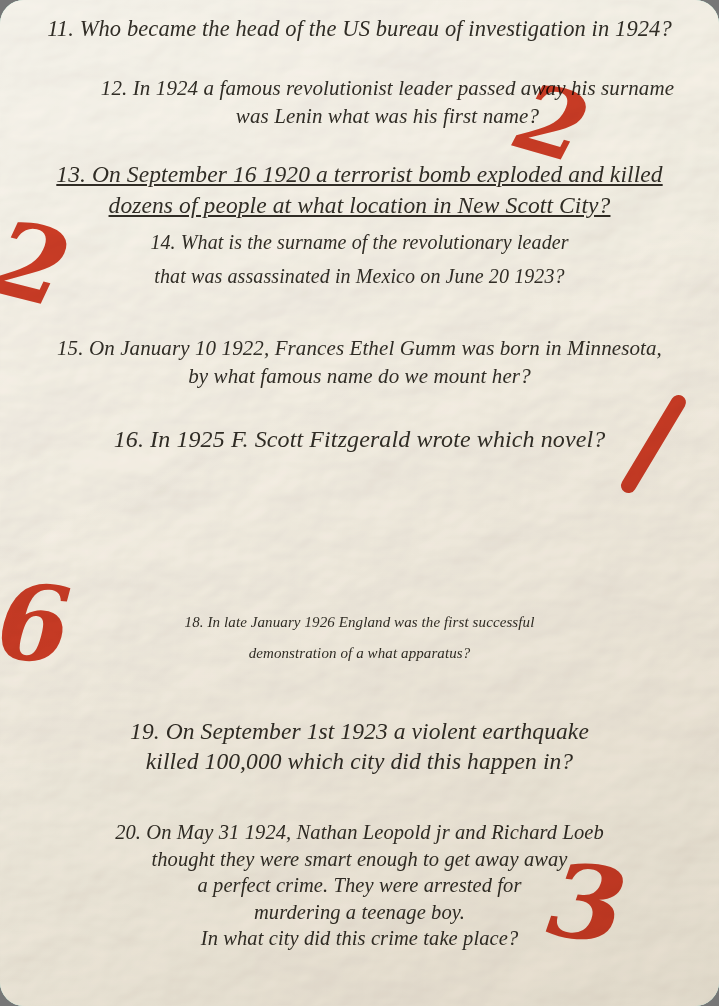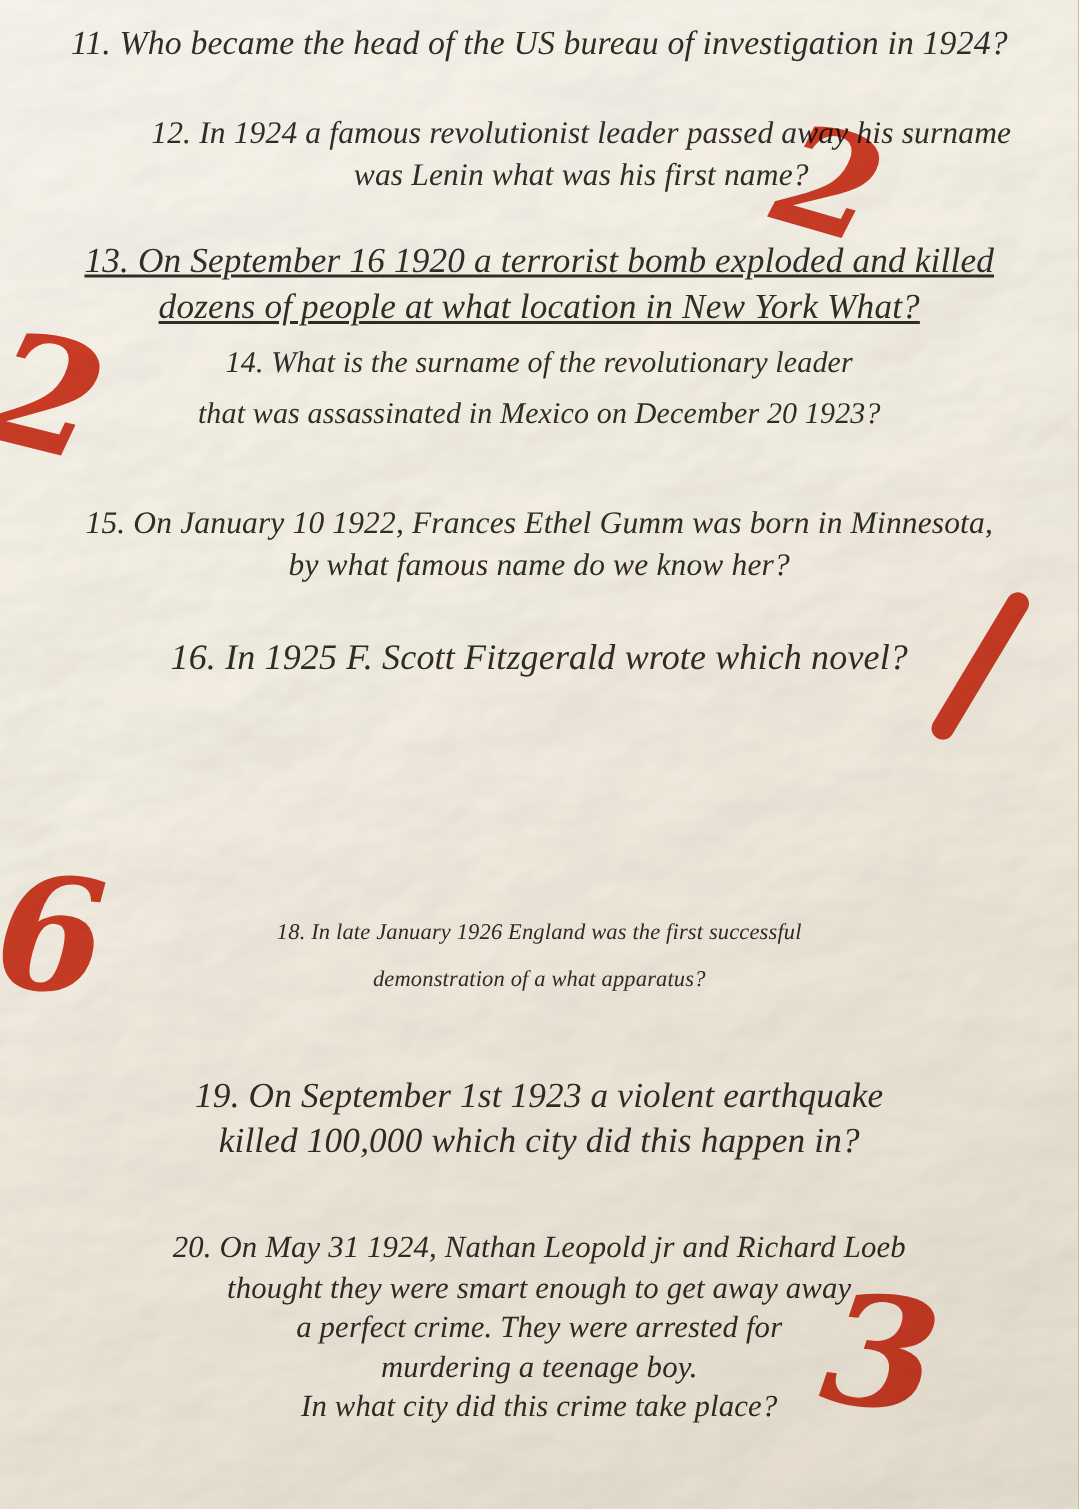--- a/index.html
+++ b/index.html
@@ -5,23 +5,24 @@
   html, body {
     margin: 0;
     padding: 0;
     background: #777;
   }
   .sheet {
     position: relative;
     width: 719px;
     height: 1006px;
     margin: 0 auto;
-    background: #fde047;
+    background: #5eead4;
     overflow: hidden;
     font-family: "Liberation Serif", serif;
+    border-radius: 24px;
   }
   .paper-svg {
     position: absolute;
     left: 0; top: 0;
     width: 719px; height: 1006px;
     display: block;
   }
   .paper-tint {
     position: absolute;
     inset: 0;
@@ -101,31 +102,31 @@
     <span class="line">11. Who became the head of the US bureau of investigation in 1924?</span>
   </div>
 
   <div class="q q12">
     <span class="line">12. In 1924 a famous revolutionist leader passed away his surname</span>
     <span class="line">was Lenin what was his first name?</span>
   </div>
 
   <div class="q q13">
     <span class="line">13. On September 16 1920 a terrorist bomb exploded and killed</span>
-    <span class="line">dozens of people at what location in New York What?</span>
+    <span class="line">dozens of people at what location in New Scott City?</span>
   </div>
 
   <div class="q q14">
     <span class="line">14. What is the surname of the revolutionary leader</span>
-    <span class="line">that was assassinated in Mexico on December 20 1923?</span>
+    <span class="line">that was assassinated in Mexico on June 20 1923?</span>
   </div>
 
   <div class="q q15">
     <span class="line">15. On January 10 1922, Frances Ethel Gumm was born in Minnesota,</span>
-    <span class="line">by what famous name do we know her?</span>
+    <span class="line">by what famous name do we mount her?</span>
   </div>
 
   <div class="q q16">
     <span class="line">16. In 1925 F. Scott Fitzgerald wrote which novel?</span>
   </div>
 
 
   <div class="q q18">
     <span class="line">18. In late January 1926 England was the first successful</span>
     <span class="line">demonstration of a what apparatus?</span>

